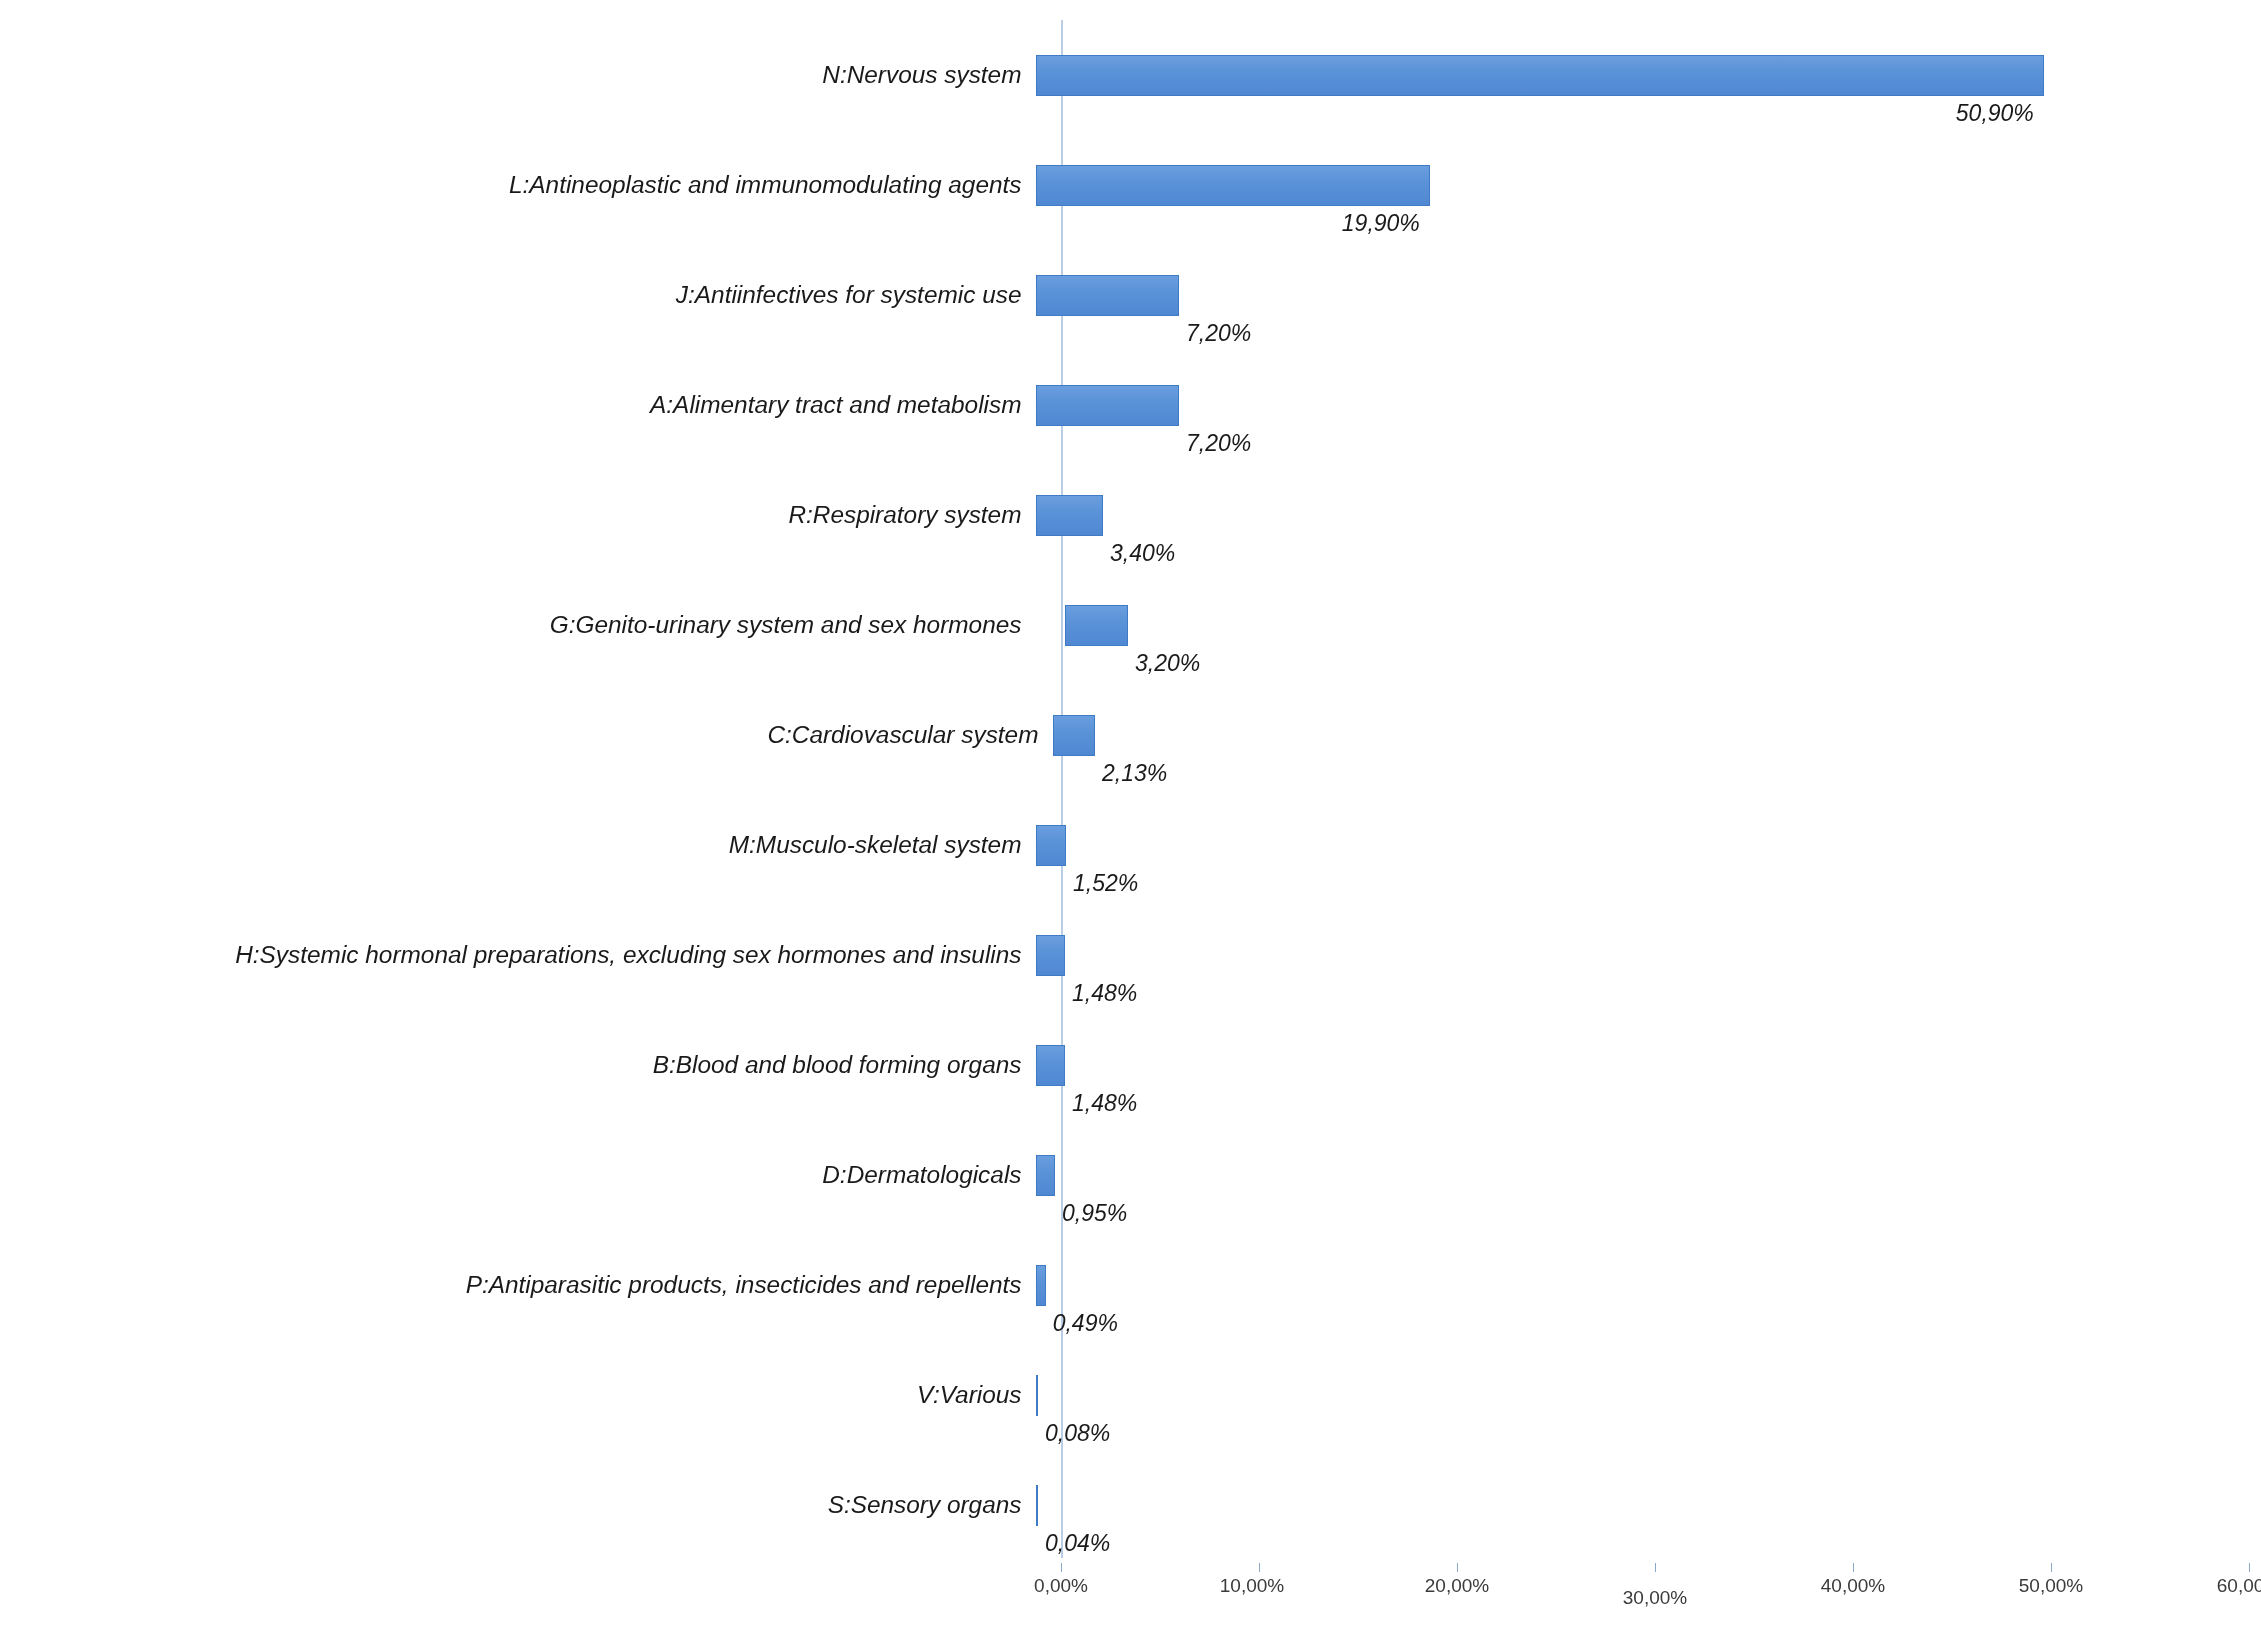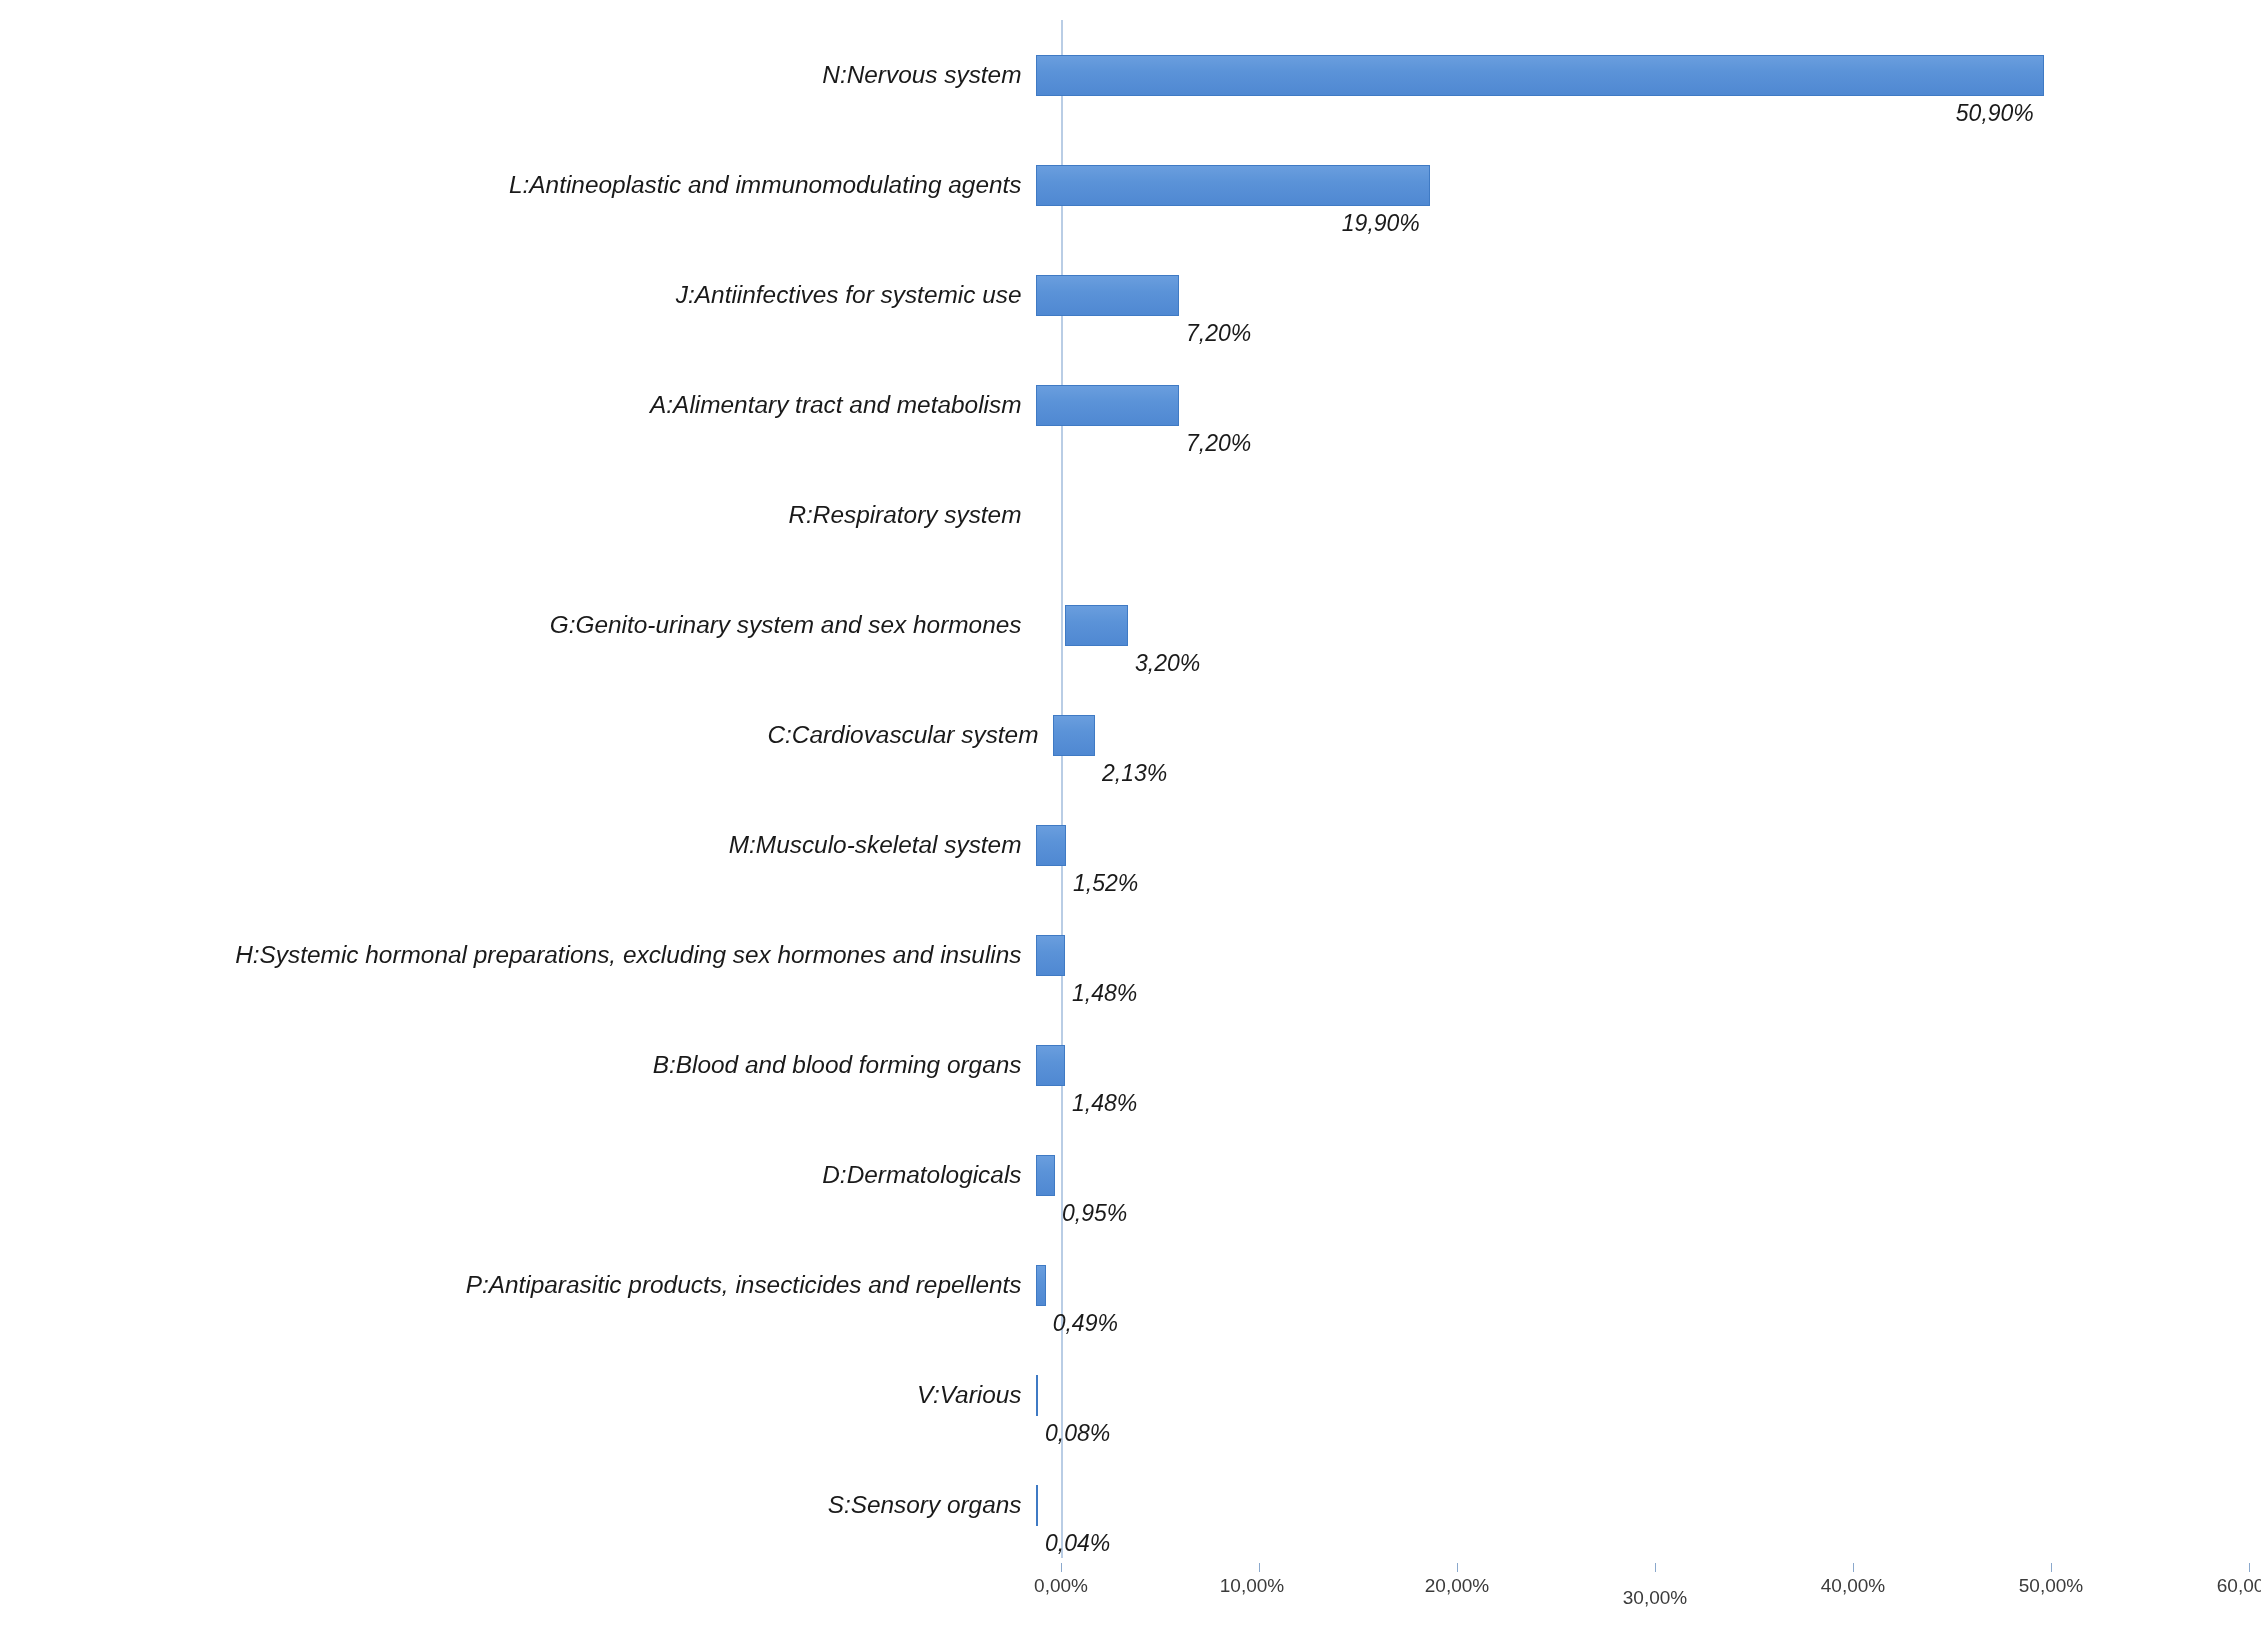--- a/index.html
+++ b/index.html
@@ -152,20 +152,25 @@
       <div class="row" style="height: 110px; top: 0px;">
         <div class="cat-label">A:Alimentary tract and metabolism</div>
         <div class="bar-wrap">
           <div class="bar" style="width: 143px;">
             <div class="value-label value-outside">7,20%</div>
           </div>
         </div>
       </div>
       <div class="row" style="height: 110px; top: 0px; justify-content: space-between;">
         <div class="cat-label">R:Respiratory system</div>
+        <div class="bar-wrap">
+          <div class="bar" style="width: 67px;">
+            <div class="value-label value-outside">3,40%</div>
+          </div>
+        </div>
       </div>
       <div class="row" style="height: 110px; top: 0px; gap: 29px;">
         <div class="cat-label">G:Genito-urinary system and sex hormones</div>
         <div class="bar-wrap">
           <div class="bar" style="width: 63px;">
             <div class="value-label value-outside">3,20%</div>
           </div>
         </div>
       </div>
       <div class="row" style="height: 110px; top: 0px; padding-left: 17px;">

